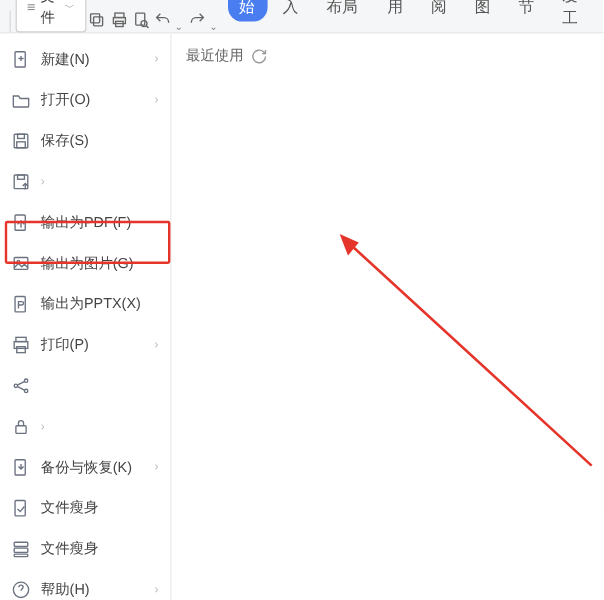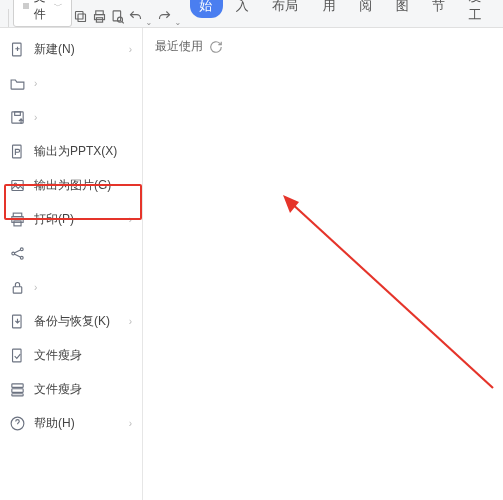--- a/index.html
+++ b/index.html
@@ -195,50 +195,70 @@
         </span>
         <span class="lbl">新建(N)</span>
         <span class="arw">›</span>
       </div>
       <div class="menu-item">
         <span class="ic">
           <svg width="17" height="17" viewBox="0 0 24 24" fill="none" stroke="#6b7280" stroke-width="1.6">
             <path d="M3 7h6l2 3h10v9a1 1 0 01-1 1H4a1 1 0 01-1-1V7z"></path>
           </svg>
         </span>
-        <span class="arw">›</span>
+        <span class="lbl">打开(O)</span>
+        <span class="arw">›</span>
+      </div>
+      <div class="menu-item">
+        <span class="ic">
+          <svg width="17" height="17" viewBox="0 0 24 24" fill="none" stroke="#6b7280" stroke-width="1.6">
+            <rect x="4" y="4" width="16" height="16" rx="1"></rect>
+            <rect x="8" y="4" width="8" height="5"></rect>
+            <rect x="7" y="13" width="10" height="7"></rect>
+          </svg>
+        </span>
+        <span class="lbl">保存(S)</span>
       </div>
       <div class="menu-item">
         <span class="ic">
           <svg width="17" height="17" viewBox="0 0 24 24" fill="none" stroke="#6b7280" stroke-width="1.6">
             <rect x="4" y="4" width="16" height="16" rx="1"></rect>
             <rect x="8" y="4" width="8" height="5"></rect>
             <path d="M14 17l3-3 3 3M17 14v7"></path>
           </svg>
         </span>
         <span class="arw">›</span>
       </div>
       <div class="menu-item">
         <span class="ic">
           <svg width="17" height="17" viewBox="0 0 24 24" fill="none" stroke="#6b7280" stroke-width="1.6">
             <rect x="5" y="3" width="12" height="18" rx="1"></rect>
-            <path d="M9 9h4a2 2 0 010 4H9V9zM9 13v4"></path>
-          </svg>
-        </span>
-        <span class="lbl">输出为PPTX(X)</span>
+            <path d="M8 14l4-4 4 4M12 10v8"></path>
+          </svg>
+        </span>
+        <span class="lbl">输出为PDF(F)</span>
       </div>
       <div class="menu-item">
         <span class="ic">
           <svg width="17" height="17" viewBox="0 0 24 24" fill="none" stroke="#6b7280" stroke-width="1.6">
             <rect x="4" y="5" width="16" height="14" rx="1"></rect>
             <circle cx="9" cy="10" r="1.5"></circle>
             <path d="M4 17l5-5 4 4 3-3 4 4"></path>
           </svg>
         </span>
         <span class="lbl">输出为图片(G)</span>
+      </div>
+      <div class="menu-item">
+        <span class="ic">
+          <svg width="17" height="17" viewBox="0 0 24 24" fill="none" stroke="#6b7280" stroke-width="1.6">
+            <rect x="5" y="3" width="12" height="18" rx="1"></rect>
+            <path d="M9 9h4a2 2 0 010 4H9V9zM9 13v4"></path>
+          </svg>
+        </span>
+        <span class="lbl">输出为PPTX(X)</span>
       </div>
       <div class="menu-item">
         <span class="ic">
           <svg width="17" height="17" viewBox="0 0 24 24" fill="none" stroke="#6b7280" stroke-width="1.6">
             <rect x="6" y="3" width="12" height="5"></rect>
             <rect x="4" y="8" width="16" height="8"></rect>
             <rect x="7" y="14" width="10" height="7"></rect>
           </svg>
         </span>
         <span class="lbl">打印(P)</span>

